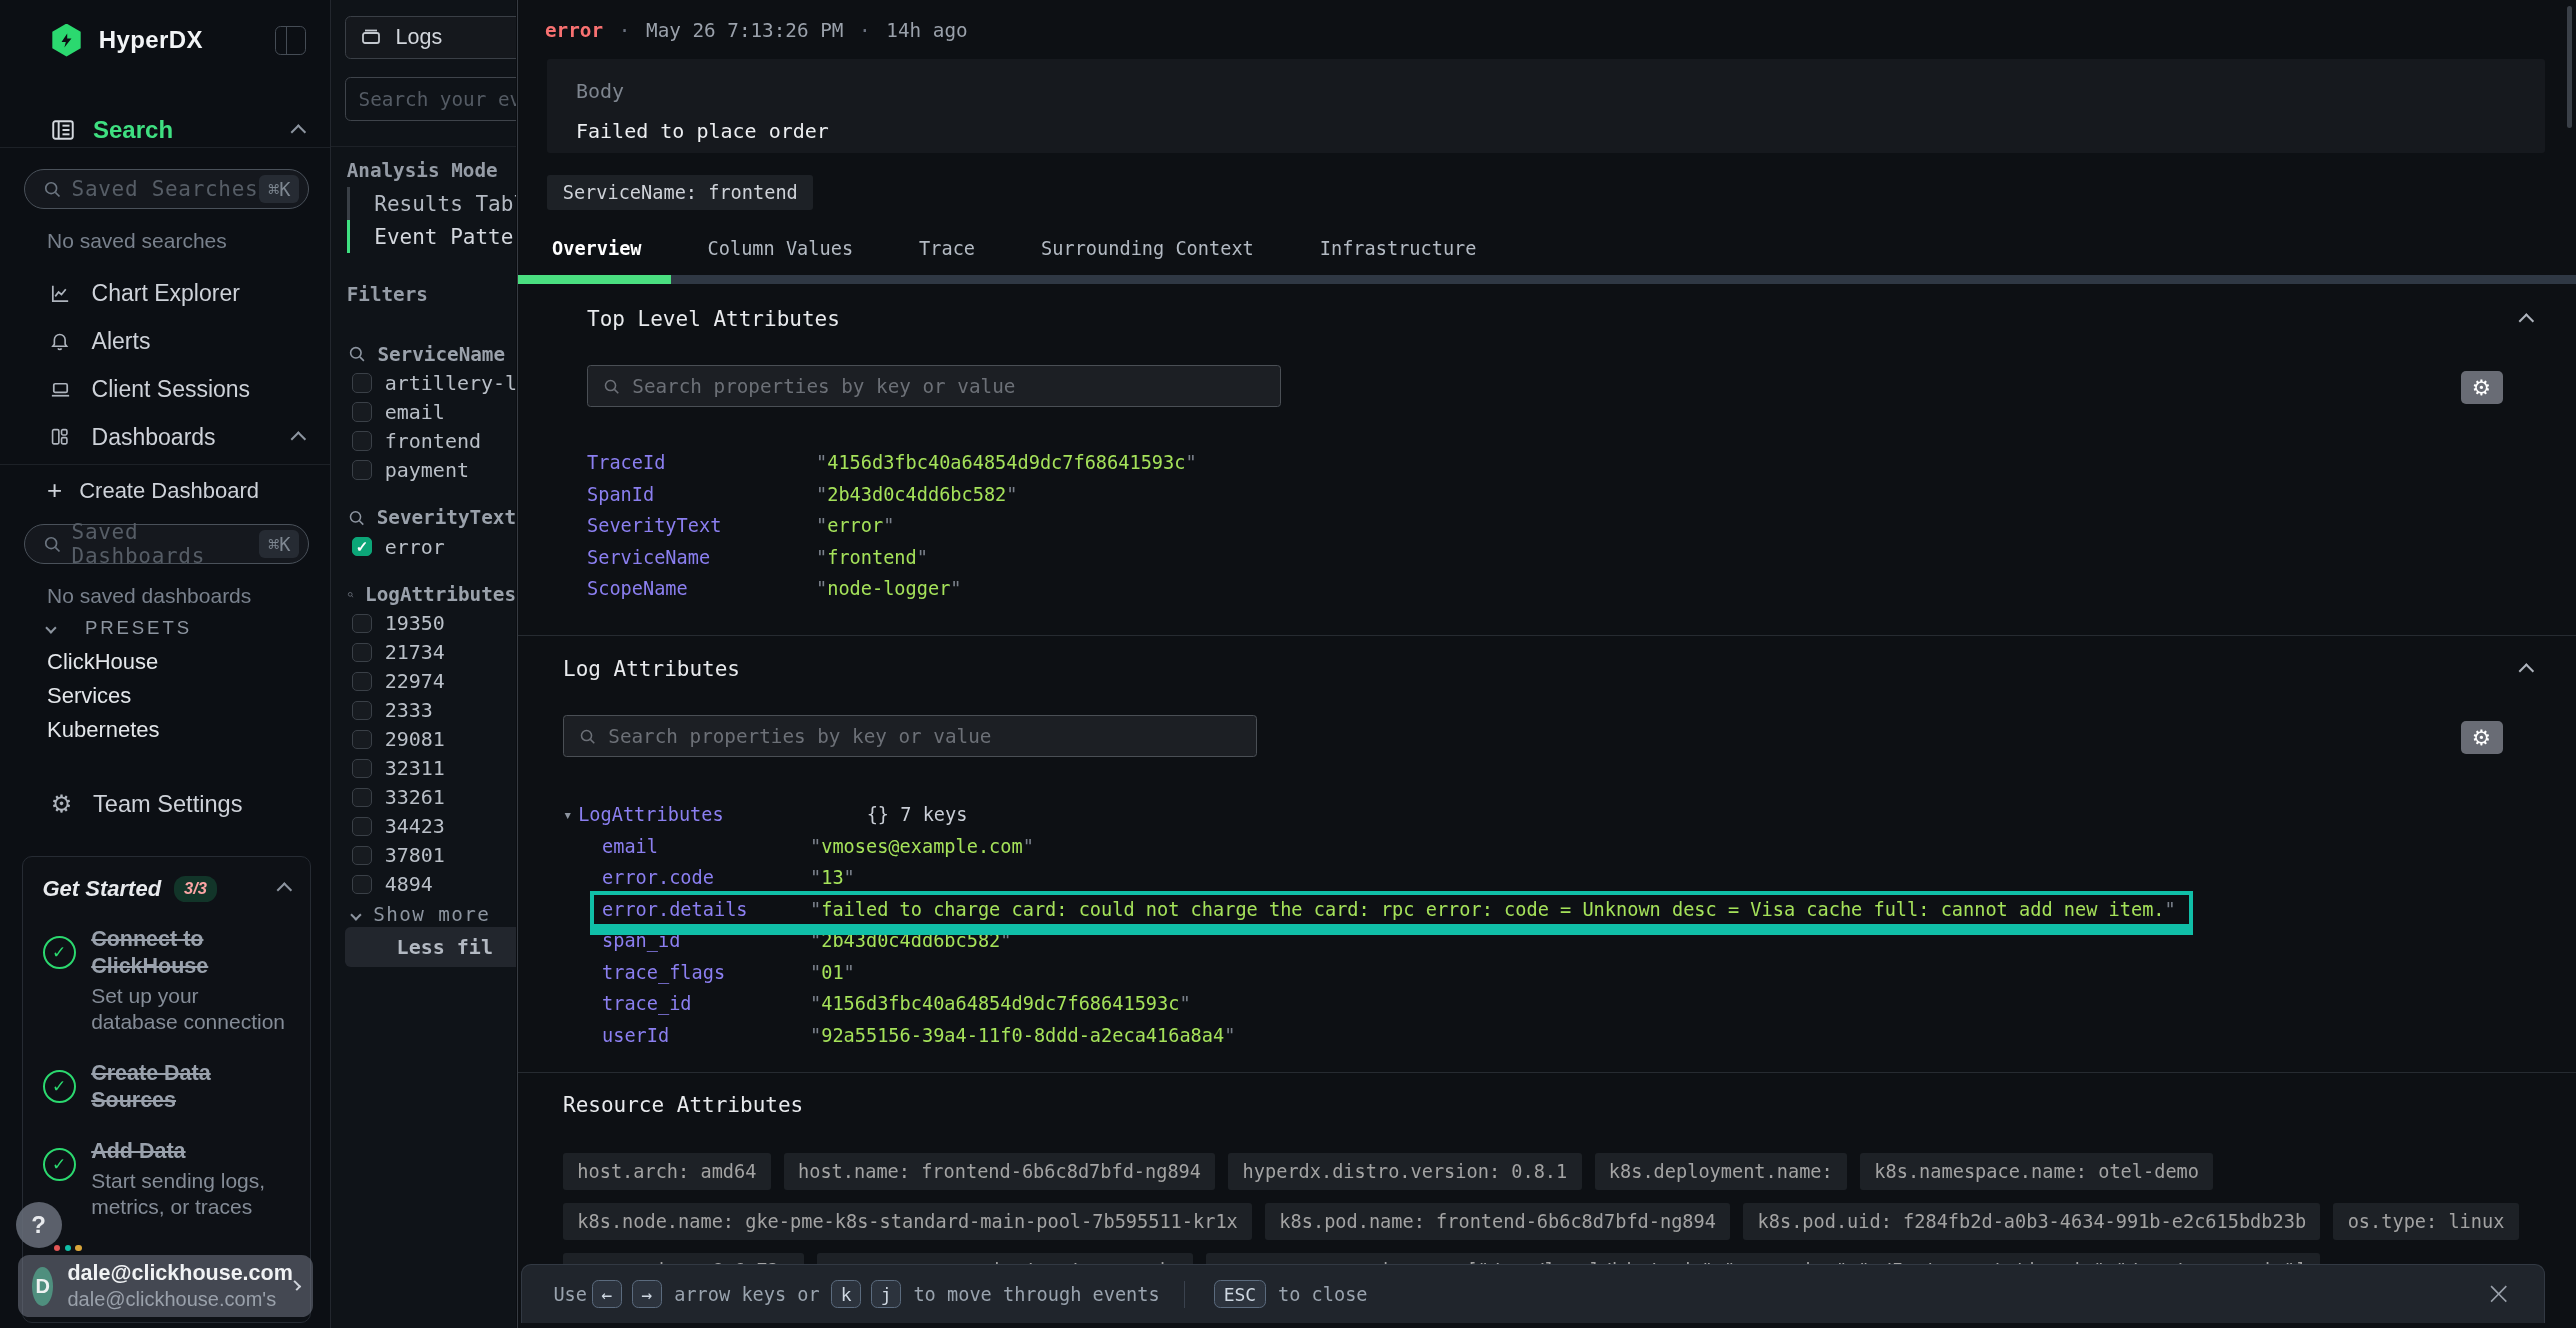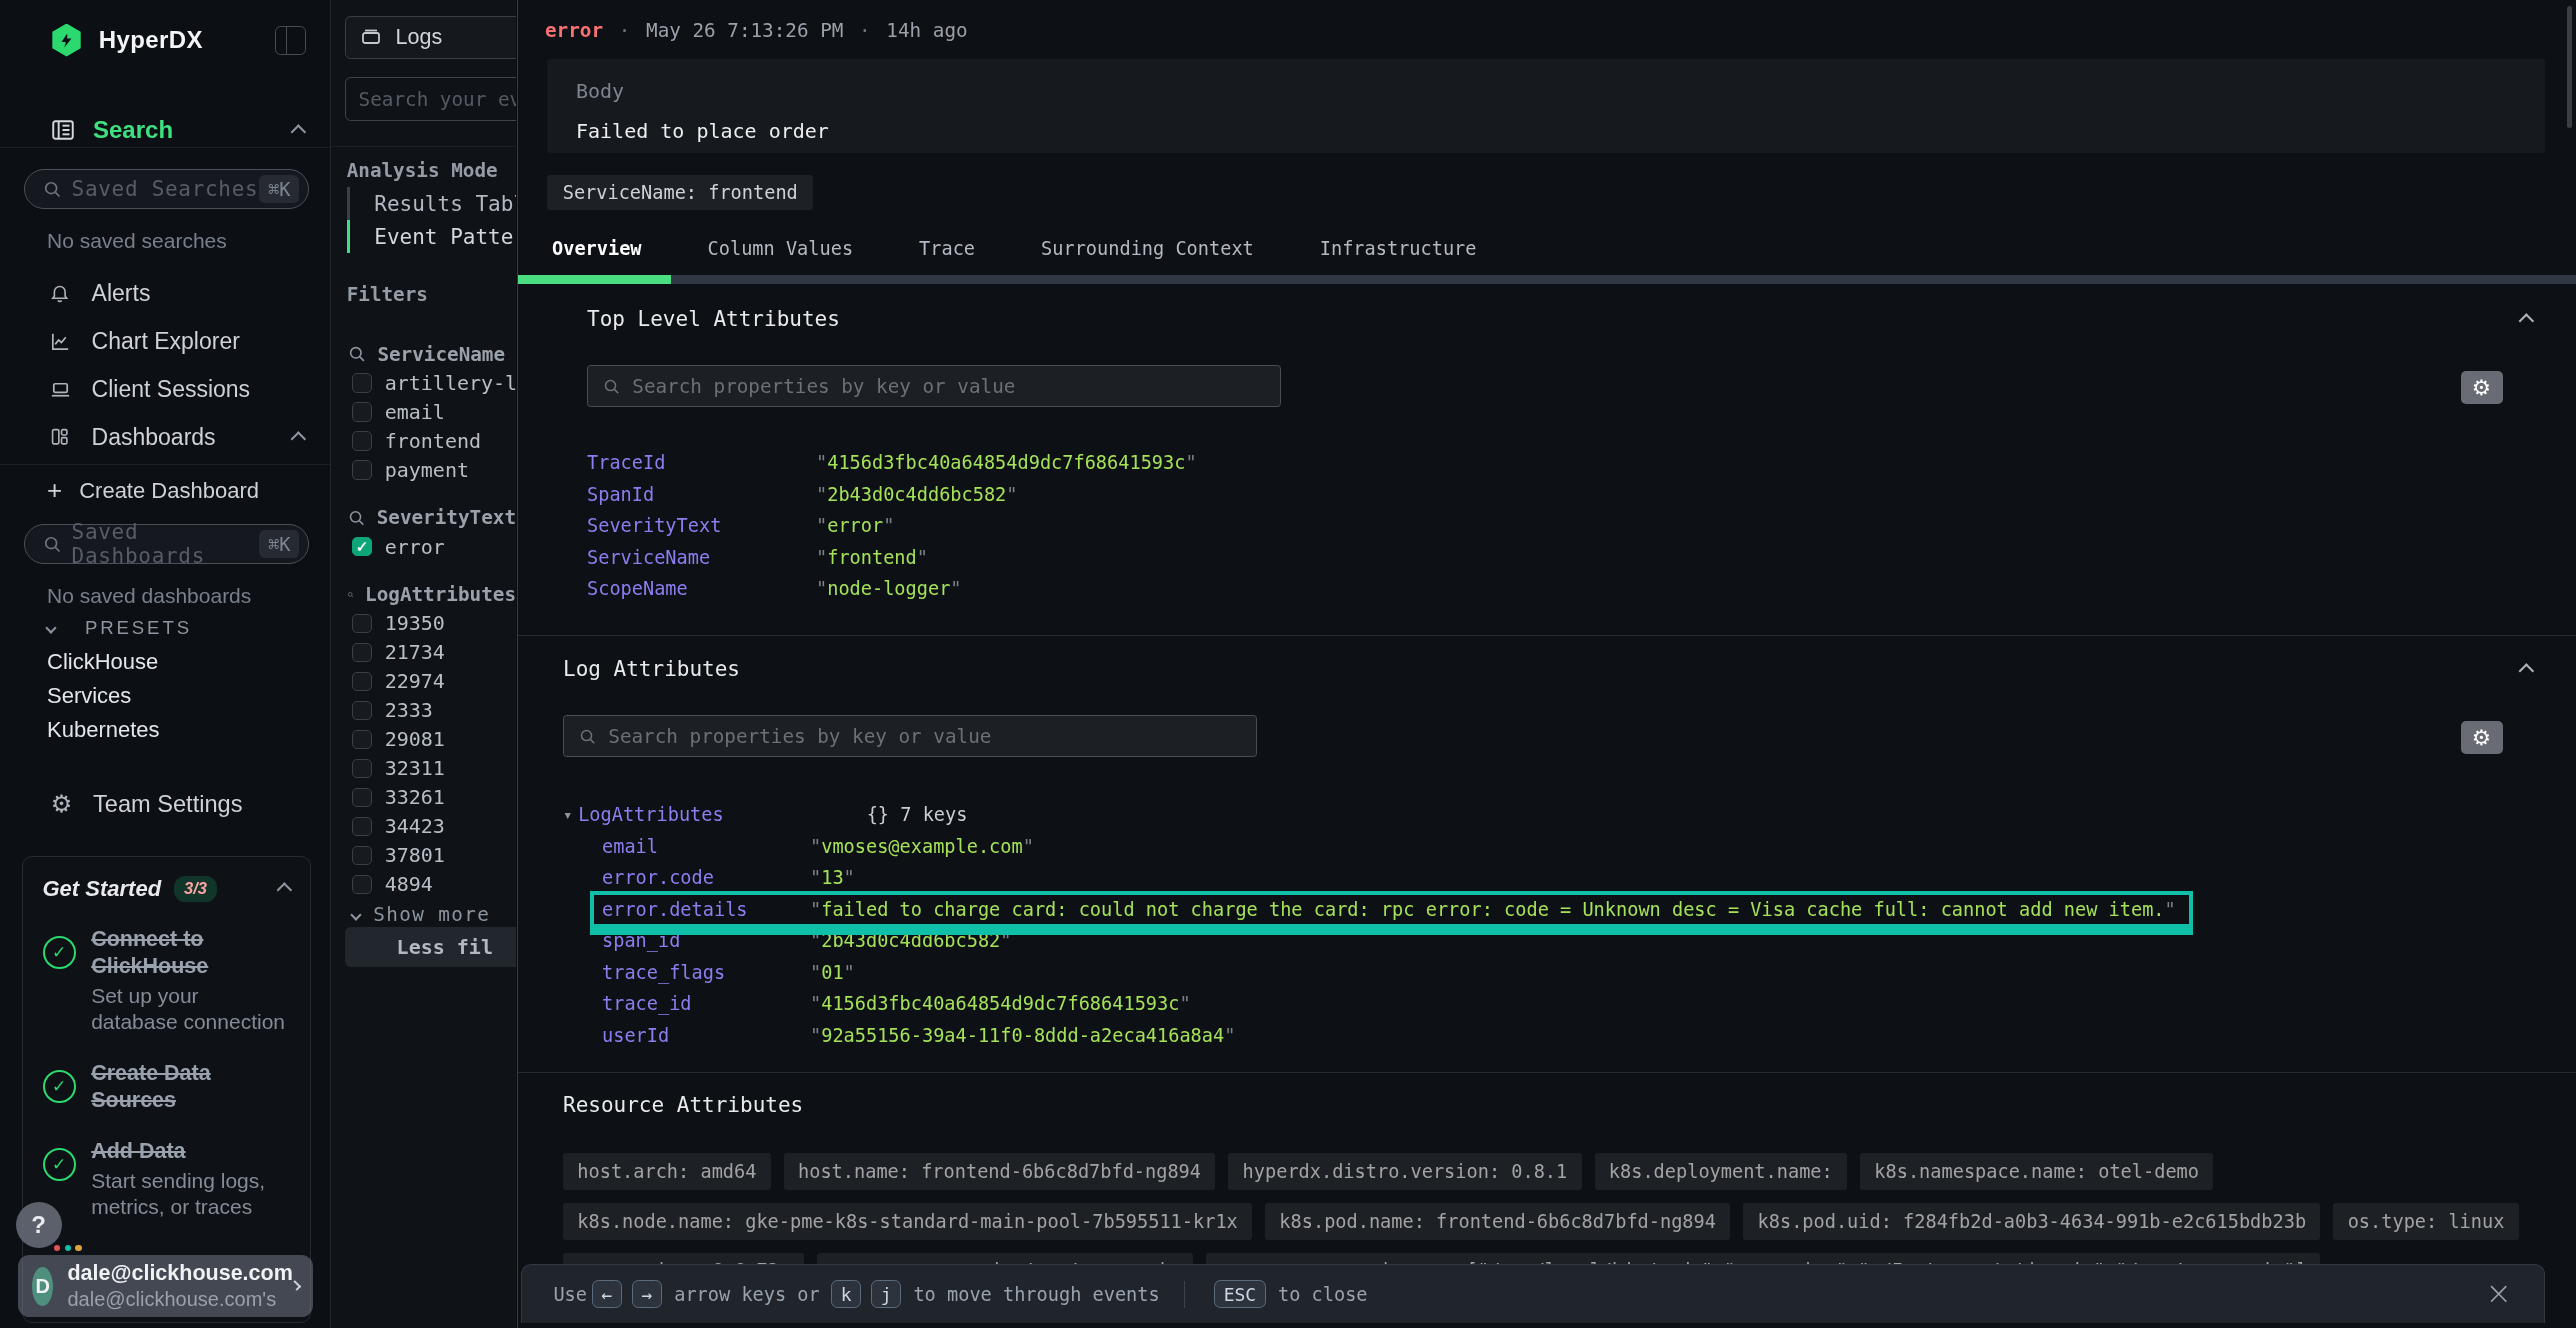--- a/index.html
+++ b/index.html
@@ -173,35 +173,35 @@
         </svg>
     </span>
     <span class="ph">Saved Searches</span>
     <span class="kbd-chip">⌘K</span>
   </div>
   <div class="empty-note" style="top:229px;">No saved searches</div>
 
   <div class="nav-list">
     <div class="nav-item">
       <span class="nico">
+        <svg width="23" height="23" viewBox="0 0 24 24" fill="none" stroke="#aeb4bd" stroke-width="1.8">
+            <path d="M4 4 V20 H20"></path>
+            <polyline points="6.5,15 10,10.5 13,13 17.5,7.5"></polyline>
+          </svg>
+      </span>
+      <span>Chart Explorer</span>
+    </div>
+    <div class="nav-item">
+      <span class="nico">
         <svg width="21.5" height="21.5" viewBox="0 0 24 24" fill="none" stroke="#aeb4bd" stroke-width="1.8">
             <path d="M6 16 V11 a6 6 0 0 1 12 0 v5 l1.7 2.2 H4.3 Z"></path>
             <path d="M10 20.5 a2.2 2.2 0 0 0 4 0"></path>
           </svg>
       </span>
       <span>Alerts</span>
-    </div>
-    <div class="nav-item">
-      <span class="nico">
-        <svg width="23" height="23" viewBox="0 0 24 24" fill="none" stroke="#aeb4bd" stroke-width="1.8">
-            <path d="M4 4 V20 H20"></path>
-            <polyline points="6.5,15 10,10.5 13,13 17.5,7.5"></polyline>
-          </svg>
-      </span>
-      <span>Chart Explorer</span>
     </div>
     <div class="nav-item">
       <span class="nico">
         <svg width="23" height="23" viewBox="0 0 24 24" fill="none" stroke="#aeb4bd" stroke-width="1.8">
             <rect x="5" y="6" width="14" height="9" rx="1.5"></rect>
             <path d="M3 18.5 h18"></path>
           </svg>
       </span>
       <span>Client Sessions</span>
     </div>

